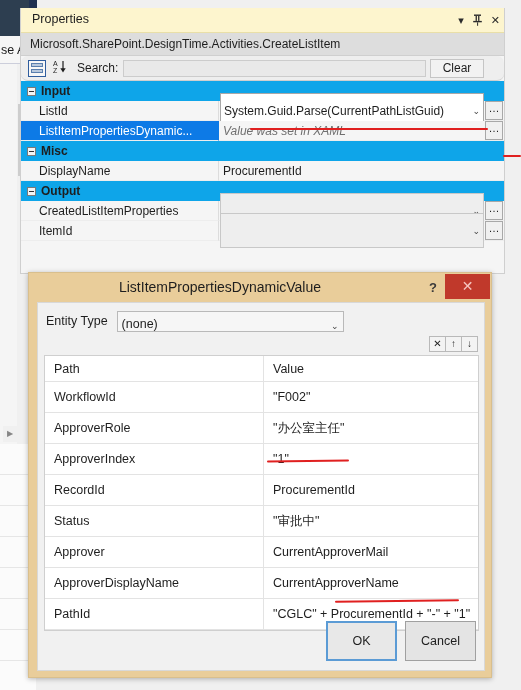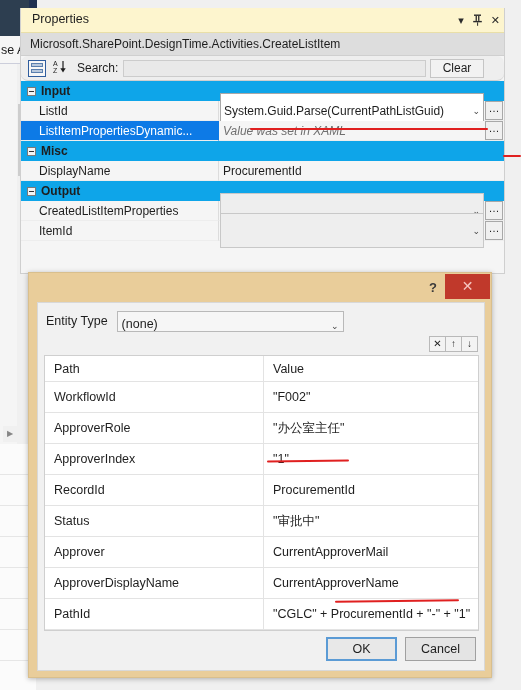--- a/index.html
+++ b/index.html
@@ -504,21 +504,21 @@
     font-style: italic;
   }
 
   .dlg-buttons {
     position: absolute;
     right: 8px; bottom: 9px;
     display: flex;
     gap: 8px;
   }
   .dlg-btn {
-    width: 71px; height: 24px;
+    width: 71px; height: 40px;
     font-family: inherit;
     font-size: 12.5px;
     color: #1e1e1e;
     background: #e4e4e4;
     border: 1px solid #a0a0a0;
     box-sizing: border-box;
     cursor: default;
   }
   .dlg-btn.default {
     border: 2px solid #5b9bd5;
@@ -654,20 +654,21 @@
 
     </div>
   </div>
 
   <div class="red-ul" style="left:250px; top:128px; width:238px;"></div>
   <div class="red-ul thin" style="left:503px; top:155px; width:18px;"></div>
 
   <div class="dlg">
 
     <div class="dlg-titlebar">
+      <div class="dlg-title">ListItemPropertiesDynamicValue</div>
       <div class="dlg-help">?</div>
       <div class="dlg-close">✕</div>
     </div>
 
     <div class="dlg-body">
 
       <div class="dlg-entity-row">
         <div class="dlg-entity-label">Entity Type</div>
         <div class="dlg-entity-select">
           <span class="cv">(none)</span>

